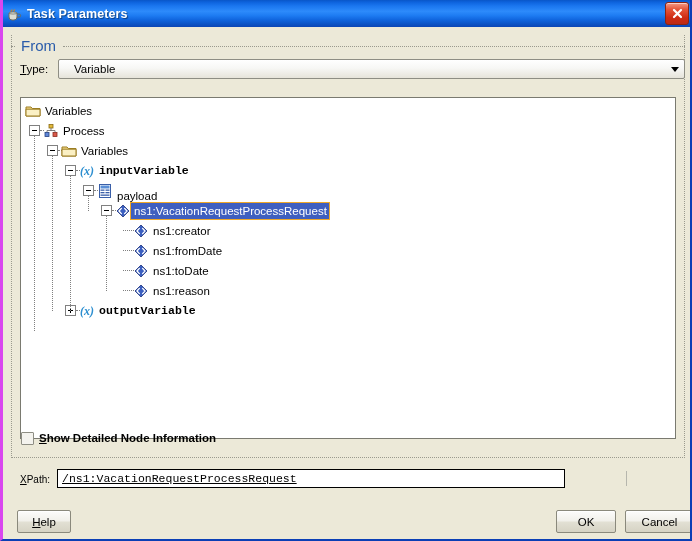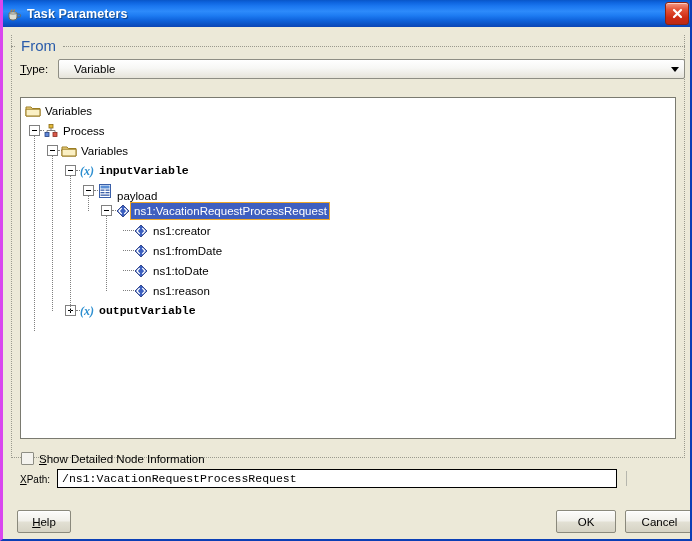--- a/index.html
+++ b/index.html
@@ -239,23 +239,24 @@
   .ico {
     position: absolute;
     width: 16px;
     height: 16px;
   }
 
   
   .chk-row {
     position: absolute;
     left: 18px;
-    top: 452px;
-    display: flex;
-    align-items: flex-end;
+    top: 432px;
+    display: flex;
+    align-items: flex-start;
+    font-weight: bold;
   }
   .chk-box {
     width: 13px;
     height: 13px;
     box-sizing: border-box;
     background: #f4f3ee;
     border: 1px solid #8e8e84;
     border-radius: 1px;
     cursor: pointer;
   }
@@ -272,28 +273,29 @@
     left: 17px;
     top: 474px;
     font-size: 10px;
     color: #000;
   }
   .xpath-label u { text-decoration: underline; }
   .xpath-field {
     position: absolute;
     left: 54px;
     top: 469px;
-    width: 560px;
+    width: 508px;
     height: 19px;
     box-sizing: border-box;
     background: #ffffff;
     border: 1px solid #000000;
     display: flex;
     align-items: center;
     overflow: hidden;
+    text-decoration: underline;
   }
   .xpath-value {
     font-family: "Liberation Mono", "DejaVu Sans Mono", monospace;
     font-size: 11.5px;
     color: #000;
     padding-left: 4px;
     white-space: nowrap;
   }
   .xpath-divider {
     position: absolute;

